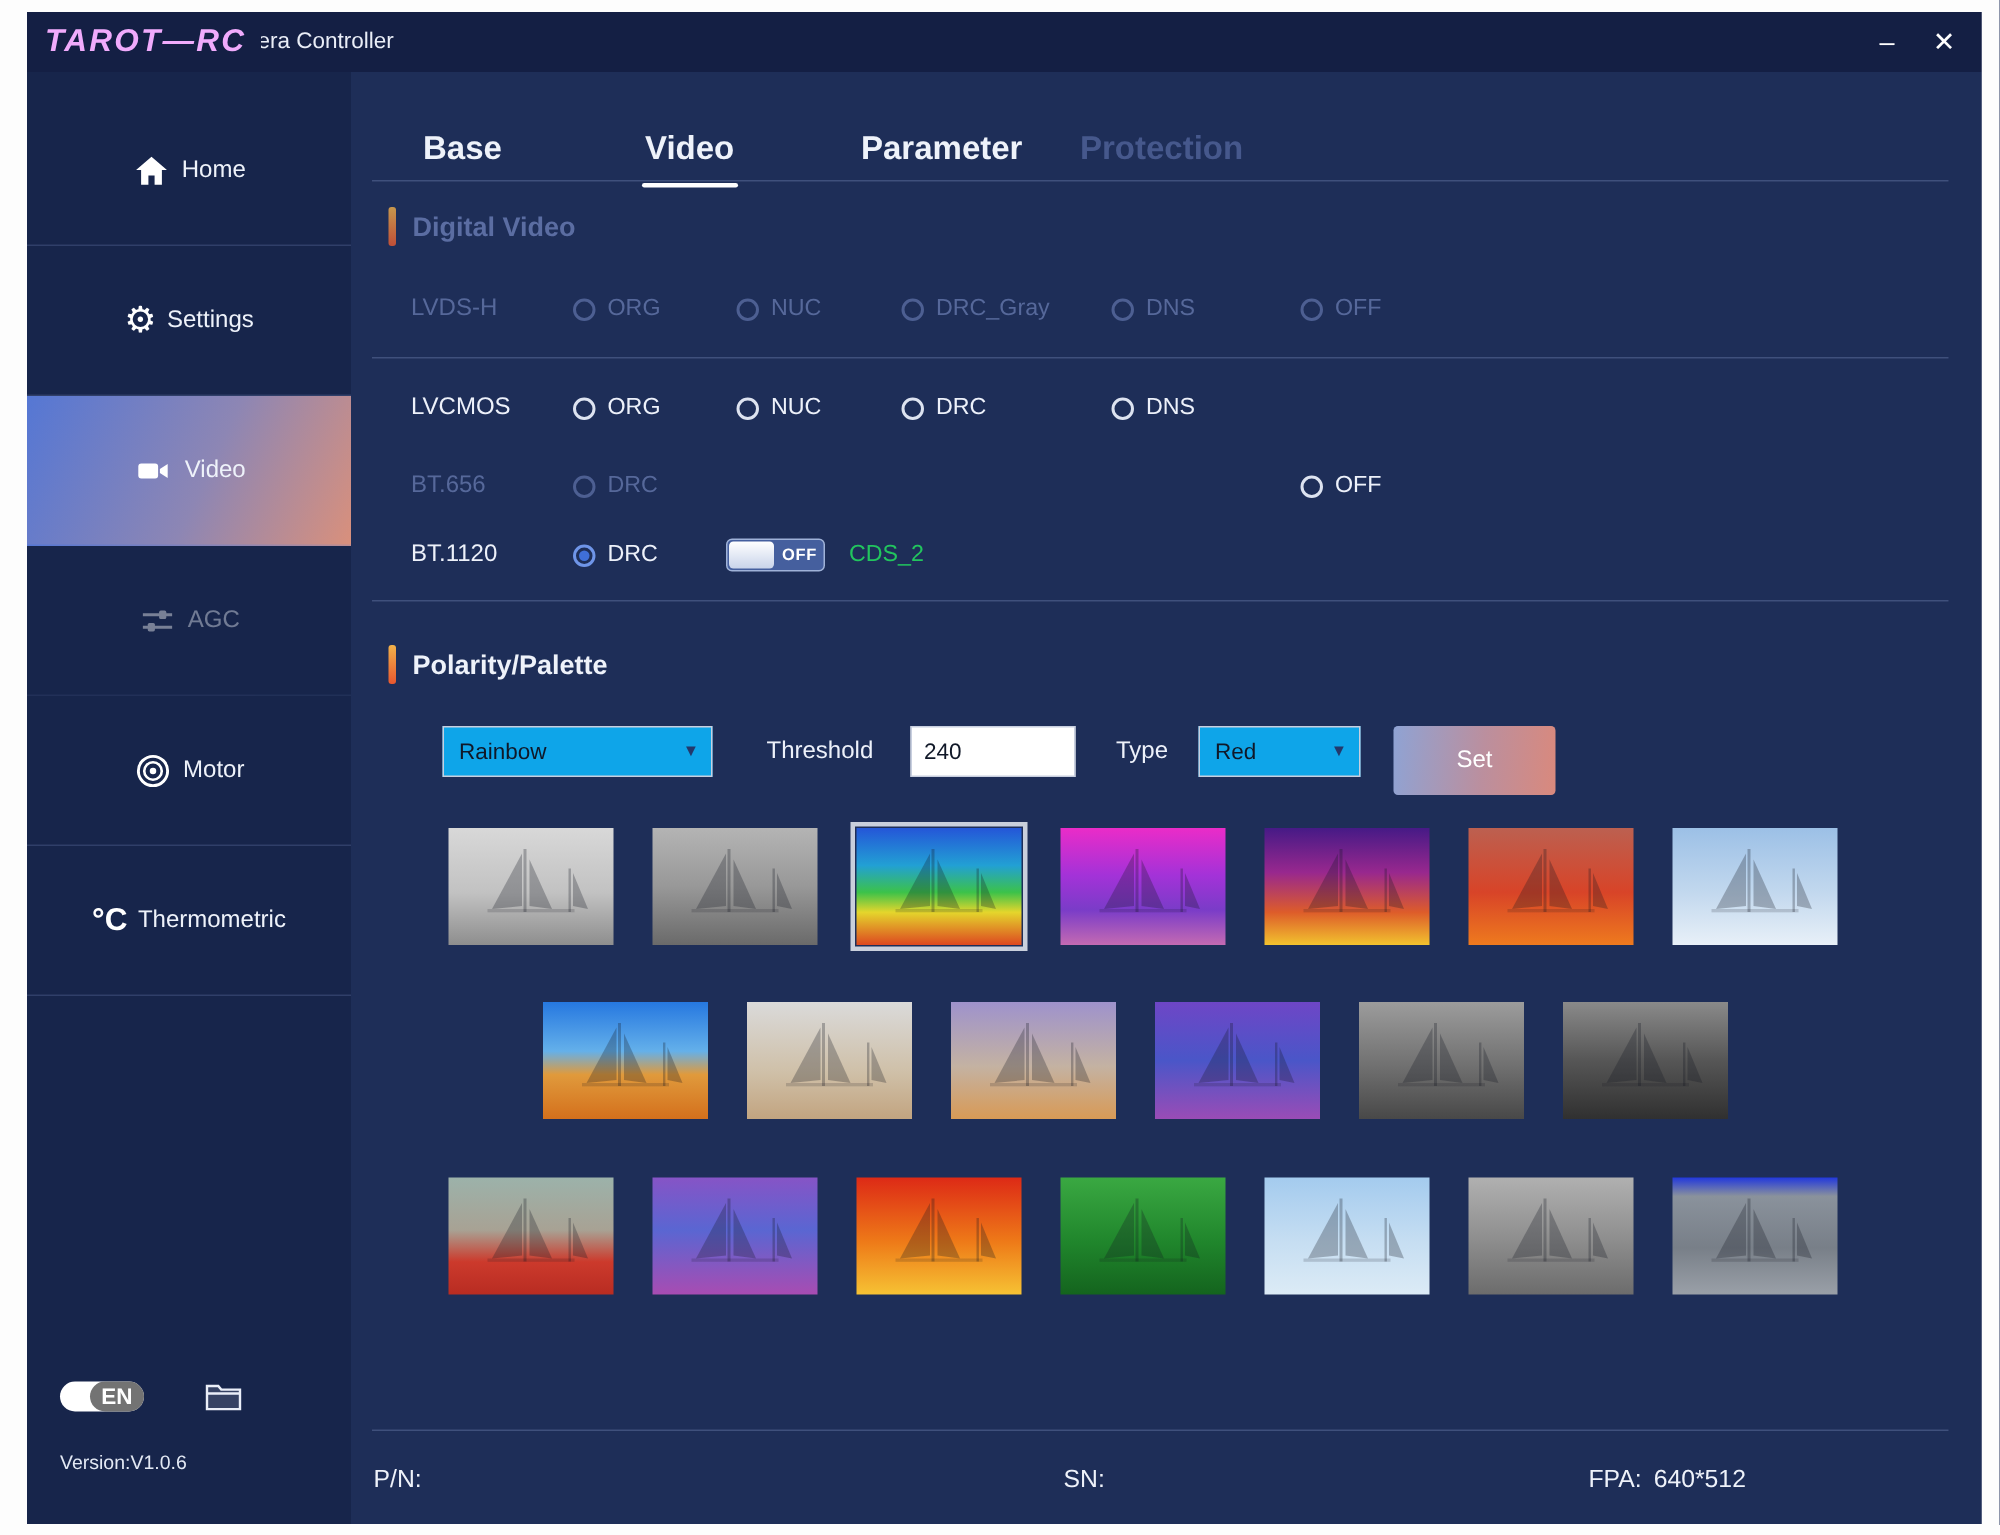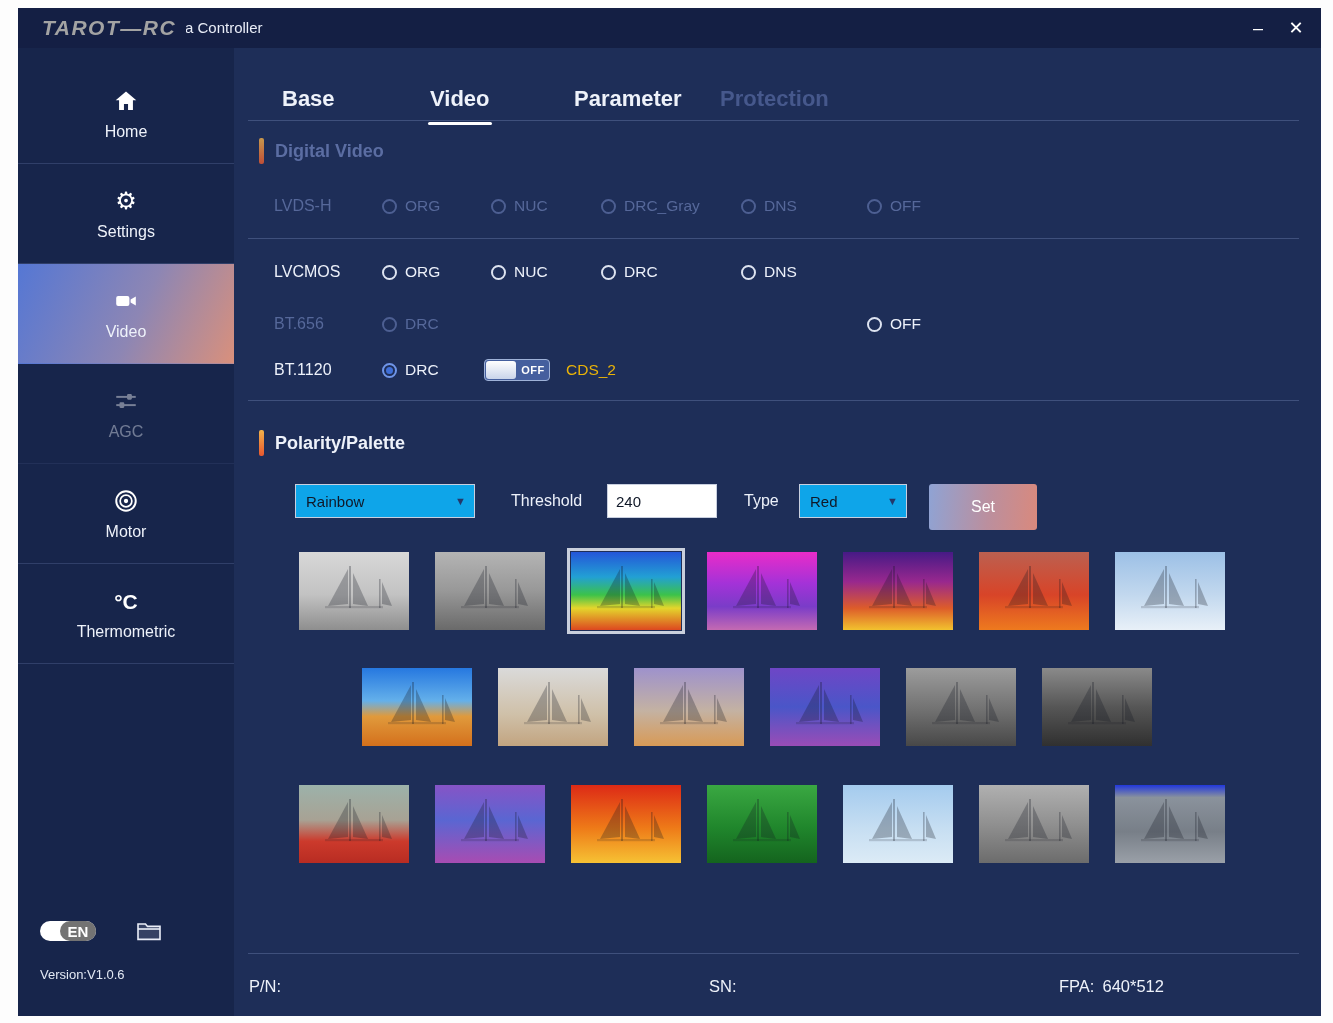--- a/index.html
+++ b/index.html
@@ -7,33 +7,33 @@
   body {
     width:1333px; height:1023px; position:relative; overflow:hidden;
     background:#fdfdfd;
     font-family:"Liberation Sans", sans-serif;
     -webkit-font-smoothing:antialiased;
   }
   .window { position:absolute; left:18px; top:8px; width:1303px; height:1008px; background:#1d2b55; }
 
   
   .titlebar { position:absolute; top:0; left:0; right:0; height:40px; background:#141f44; z-index:5; }
-  .logo { position:absolute; left:24px; top:0; height:40px; display:flex; align-items:center;
-          background:#141f44; z-index:3; padding-right:10px; color:#a3a3a3;
+  .logo { position:absolute; left:12px; top:0; height:40px; display:flex; align-items:center;
+          background:#141f44; z-index:3; padding-right:10px; color:#f0abfc;
           font-size:21px; font-weight:700; font-style:italic; letter-spacing:1.5px; }
   .win-title { position:absolute; left:122px; top:0; height:40px; line-height:40px; z-index:2;
                color:#e9edf7; font-size:15px; }
   .win-btn { position:absolute; top:0; width:34px; height:40px; display:flex; align-items:center;
              justify-content:center; color:#fff; font-size:18px; cursor:pointer; z-index:4; }
   .win-btn.min { right:46px; }
   .win-btn.close { right:8px; }
 
   
   .sidebar { position:absolute; top:40px; left:0; width:216px; bottom:0; background:#17254b; padding-top:16px; }
-  .side-item { height:100px; display:flex; flex-direction:column; align-items:center; justify-content:center;
+  .side-item { height:100px; display:flex; flex-direction:row; align-items:center; justify-content:center;
                gap:7px; border-bottom:1px solid rgba(140,160,215,.22); color:#eef2fa; cursor:pointer; }
   .side-item .icon { height:30px; display:flex; align-items:center; justify-content:center; }
   .side-item .lbl { font-size:16px; }
   .side-item.active { background:linear-gradient(115deg,#5577d4 0%,#8d86b4 55%,#d9907c 100%); border-bottom-color:transparent; }
   .side-item.dim { opacity:.42; }
   .glyph-icon { font-size:24px; line-height:1; color:#fff; font-style:normal; }
   .celsius { font-size:21px; font-weight:600; }
 
   .lang-row { position:absolute; bottom:74px; left:22px; display:flex; align-items:center; gap:40px; }
   .lang-toggle { width:56px; height:20px; border-radius:10px; background:#ffffff; position:relative; cursor:pointer; }
@@ -66,21 +66,21 @@
   .radio { width:15px; height:15px; border:2px solid #dde3f0; border-radius:50%; flex:0 0 auto; position:relative; }
   .opt.dim { color:#56689a; cursor:default; }
   .opt.dim .radio { border-color:#4d5f92; }
   .radio.checked { border-color:#6f95e8; }
   .radio.checked::after { content:""; position:absolute; inset:2px; border-radius:50%; background:#3f6fd8; }
 
   .toggle { position:absolute; left:250px; top:7px; width:66px; height:22px; border-radius:4px; background:#455f9e;
             border:1px solid #9fb2d8; display:flex; align-items:center; cursor:pointer; }
   .knob { width:30px; height:18px; margin:1px; border-radius:3px; background:linear-gradient(180deg,#ffffff,#c9d4ea); }
   .toggle-label { flex:1; text-align:center; color:#fff; font-size:11px; font-weight:700; letter-spacing:.5px; }
-  .cds { position:absolute; left:332px; line-height:36px; font-size:15.5px; color:#eab308; }
+  .cds { position:absolute; left:332px; line-height:36px; font-size:15.5px; color:#22c55e; }
 
   .dd { position:absolute; height:34px; background:#0ea5e9; border:1px solid #c8cfdf; display:flex; align-items:center;
         padding:0 26px 0 10px; font-size:15px; color:#101828; cursor:pointer; }
   .dd .arrow { position:absolute; right:8px; font-size:11px; color:#23386b; }
   .txt-input { position:absolute; height:34px; width:110px; background:#fff; border:1px solid #c8cfdf;
                font-size:15px; color:#101828; padding:0 8px; font-family:inherit; }
   .ctrl-label { position:absolute; line-height:34px; font-size:16px; color:#edf1fa; }
   .set-btn { position:absolute; width:108px; height:46px; border:none; border-radius:3px;
              background:linear-gradient(95deg,#8fa3d4 0%,#bb8f9e 55%,#d9897d 100%);
              color:#fff; font-size:16px; font-family:inherit; cursor:pointer; }

